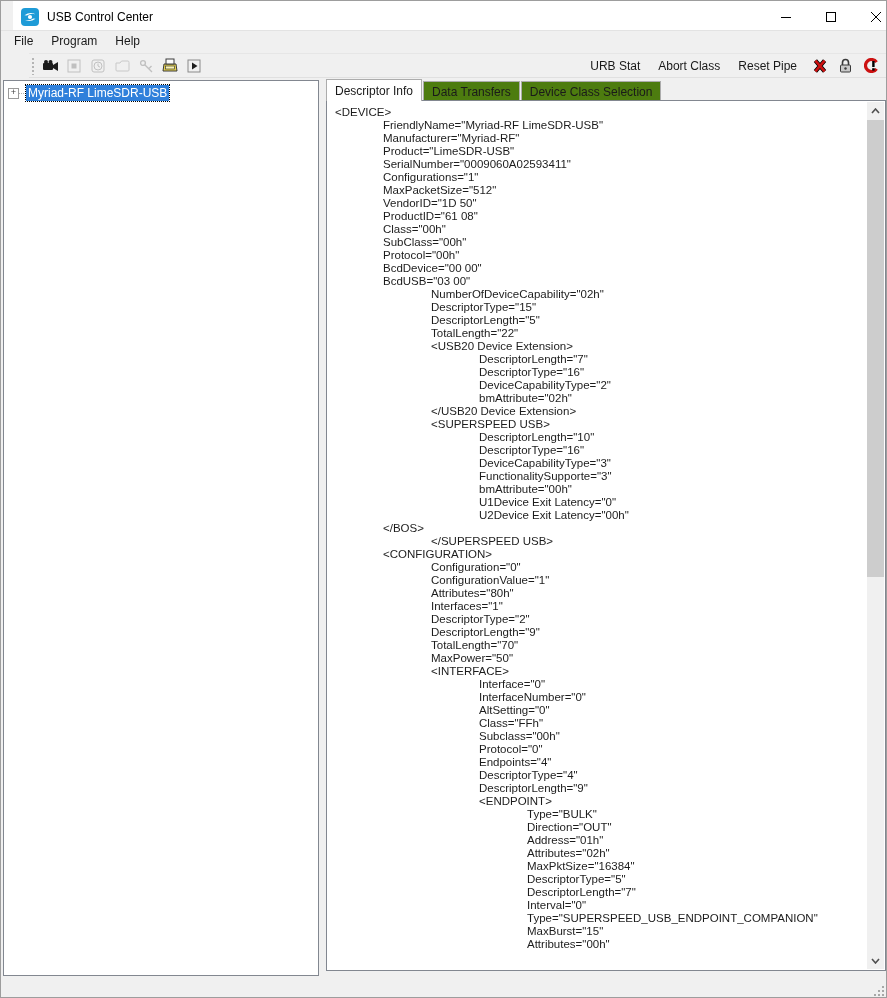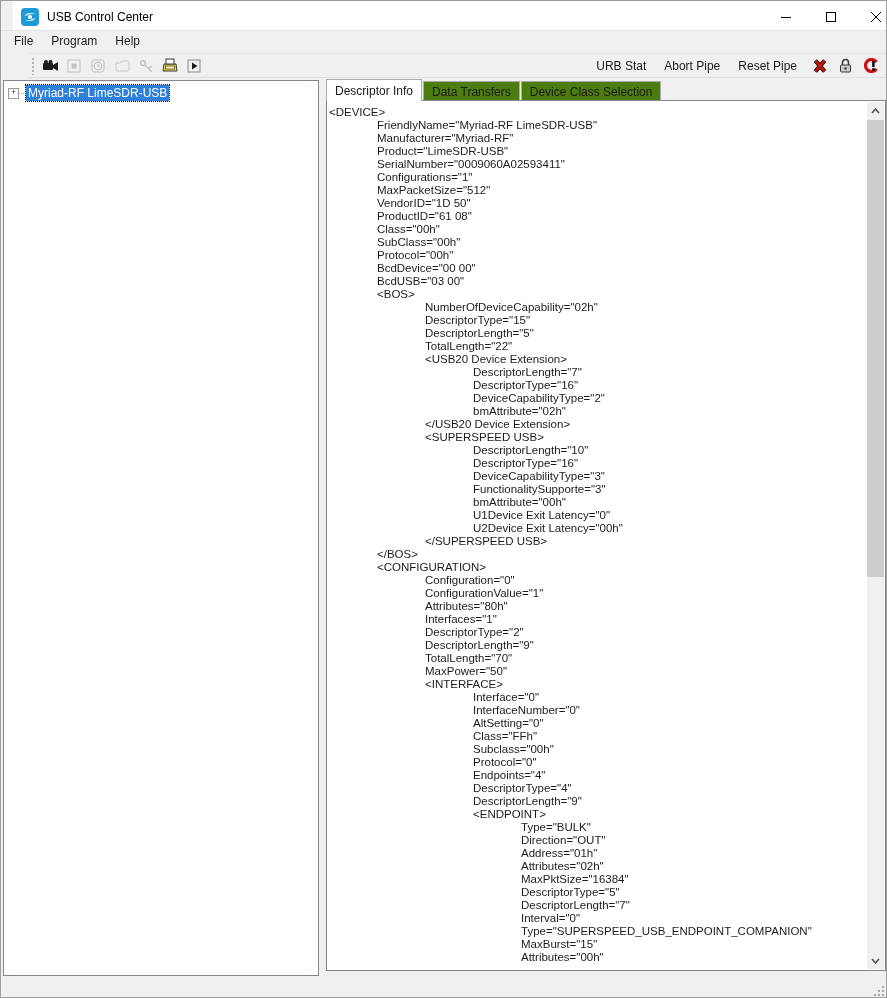--- a/index.html
+++ b/index.html
@@ -39,21 +39,21 @@
   .tree-dots { width:7px; height:1px; border-top:1px dotted #b0b0b0; }
   .tree-label { font-size:12px; color:#ffffff; background:#2f80db; padding:1px 2px; outline:1px dotted #000; }
 
   
   .rightpanel { position:absolute; left:323px; top:0; width:562px; height:900px; }
   .tabs { position:absolute; left:2px; top:1px; height:22px; display:flex; align-items:flex-end; }
   .tab { font-size:12px; color:#1a1a1a; background:#4d7c0f; border:1px solid #acacac; border-bottom:none; padding:3px 8px 4px 8px; height:20px; margin-right:1px; }
   .tab.active { background:#ffffff; height:22px; position:relative; z-index:2; padding-top:4px; }
 
   .textbox { position:absolute; left:2px; top:22px; width:560px; height:871px; background:#ffffff; border:1px solid #828790; }
-  .lines { position:absolute; left:0; top:0; right:17px; bottom:0; overflow:hidden; padding:5px 0 0 2px; }
+  .lines { position:absolute; left:0; top:0; right:17px; bottom:0; overflow:hidden; padding:5px 0 0 8px; }
   .line { font-size:11.5px; line-height:13px; color:#1c1c1c; white-space:pre; }
 
   
   .vscroll { position:absolute; top:1px; right:1px; bottom:1px; width:17px; background:#f0f0f0; }
   .sb-btn { position:absolute; left:0; width:17px; height:17px; display:flex; align-items:center; justify-content:center; background:#f0f0f0; }
   .sb-btn.up { top:0; } .sb-btn.down { bottom:0; }
   .sb-thumb { position:absolute; left:0; top:18px; width:17px; height:457px; background:#cdcdcd; }
 
   
   .statusbar { position:absolute; left:0; top:977px; width:100%; height:20px; background:#f0f0f0; }
@@ -144,21 +144,21 @@
         </div>
         <div class="tb-icon">
           <svg width="14" height="14" viewBox="0 0 14 14">
             <rect x="1" y="1" width="12" height="12" fill="none" stroke="#8a8a8a"></rect>
             <path d="M5 3.5 L10.5 7 L5 10.5 Z" fill="#1c1c1c"></path>
           </svg>
         </div>
       </div>
     <div class="tb-right" id="tb-right">
         <span class="tb-text">URB Stat</span>
-        <span class="tb-text">Abort Pipe</span>
+        <span class="tb-text">Abort Class</span>
         <span class="tb-text">Reset Pipe</span>
         <div class="tb-icon">
           <svg width="15" height="14" viewBox="0 0 15 14">
             <path d="M3.4 1.6 L12.6 12.4 M12.6 1.6 L3.4 12.4" stroke="#000" stroke-width="4.2"></path>
             <path d="M3.4 1.6 L12.6 12.4 M12.6 1.6 L3.4 12.4" stroke="#cc1111" stroke-width="2.6"></path>
           </svg>
         </div>
         <div class="tb-icon">
           <svg width="13" height="15" viewBox="0 0 13 15">
             <path d="M3.5 7 L3.5 4.5 Q3.5 1.5 6.5 1.5 Q9.5 1.5 9.5 4.5 L9.5 7" fill="none" stroke="#3a3a3a" stroke-width="1.6"></path>
@@ -206,41 +206,40 @@
             <div class="line" style="padding-left: 48px;">SerialNumber="0009060A02593411"</div>
             <div class="line" style="padding-left: 48px;">Configurations="1"</div>
             <div class="line" style="padding-left: 48px;">MaxPacketSize="512"</div>
             <div class="line" style="padding-left: 48px;">VendorID="1D 50"</div>
             <div class="line" style="padding-left: 48px;">ProductID="61 08"</div>
             <div class="line" style="padding-left: 48px;">Class="00h"</div>
             <div class="line" style="padding-left: 48px;">SubClass="00h"</div>
             <div class="line" style="padding-left: 48px;">Protocol="00h"</div>
             <div class="line" style="padding-left: 48px;">BcdDevice="00 00"</div>
             <div class="line" style="padding-left: 48px;">BcdUSB="03 00"</div>
-            <div class="line" style="padding-left: 48px;">&lt;BOS&gt;</div>
             <div class="line" style="padding-left: 96px;">NumberOfDeviceCapability="02h"</div>
             <div class="line" style="padding-left: 96px;">DescriptorType="15"</div>
             <div class="line" style="padding-left: 96px;">DescriptorLength="5"</div>
             <div class="line" style="padding-left: 96px;">TotalLength="22"</div>
             <div class="line" style="padding-left: 96px;">&lt;USB20 Device Extension&gt;</div>
             <div class="line" style="padding-left: 144px;">DescriptorLength="7"</div>
             <div class="line" style="padding-left: 144px;">DescriptorType="16"</div>
             <div class="line" style="padding-left: 144px;">DeviceCapabilityType="2"</div>
             <div class="line" style="padding-left: 144px;">bmAttribute="02h"</div>
             <div class="line" style="padding-left: 96px;">&lt;/USB20 Device Extension&gt;</div>
             <div class="line" style="padding-left: 96px;">&lt;SUPERSPEED USB&gt;</div>
             <div class="line" style="padding-left: 144px;">DescriptorLength="10"</div>
             <div class="line" style="padding-left: 144px;">DescriptorType="16"</div>
             <div class="line" style="padding-left: 144px;">DeviceCapabilityType="3"</div>
             <div class="line" style="padding-left: 144px;">FunctionalitySupporte="3"</div>
             <div class="line" style="padding-left: 144px;">bmAttribute="00h"</div>
             <div class="line" style="padding-left: 144px;">U1Device Exit Latency="0"</div>
             <div class="line" style="padding-left: 144px;">U2Device Exit Latency="00h"</div>
+            <div class="line" style="padding-left: 48px;">&lt;/BOS&gt;</div>
             <div class="line" style="padding-left: 96px;">&lt;/SUPERSPEED USB&gt;</div>
-            <div class="line" style="padding-left: 48px;">&lt;/BOS&gt;</div>
             <div class="line" style="padding-left: 48px;">&lt;CONFIGURATION&gt;</div>
             <div class="line" style="padding-left: 96px;">Configuration="0"</div>
             <div class="line" style="padding-left: 96px;">ConfigurationValue="1"</div>
             <div class="line" style="padding-left: 96px;">Attributes="80h"</div>
             <div class="line" style="padding-left: 96px;">Interfaces="1"</div>
             <div class="line" style="padding-left: 96px;">DescriptorType="2"</div>
             <div class="line" style="padding-left: 96px;">DescriptorLength="9"</div>
             <div class="line" style="padding-left: 96px;">TotalLength="70"</div>
             <div class="line" style="padding-left: 96px;">MaxPower="50"</div>
             <div class="line" style="padding-left: 96px;">&lt;INTERFACE&gt;</div>

